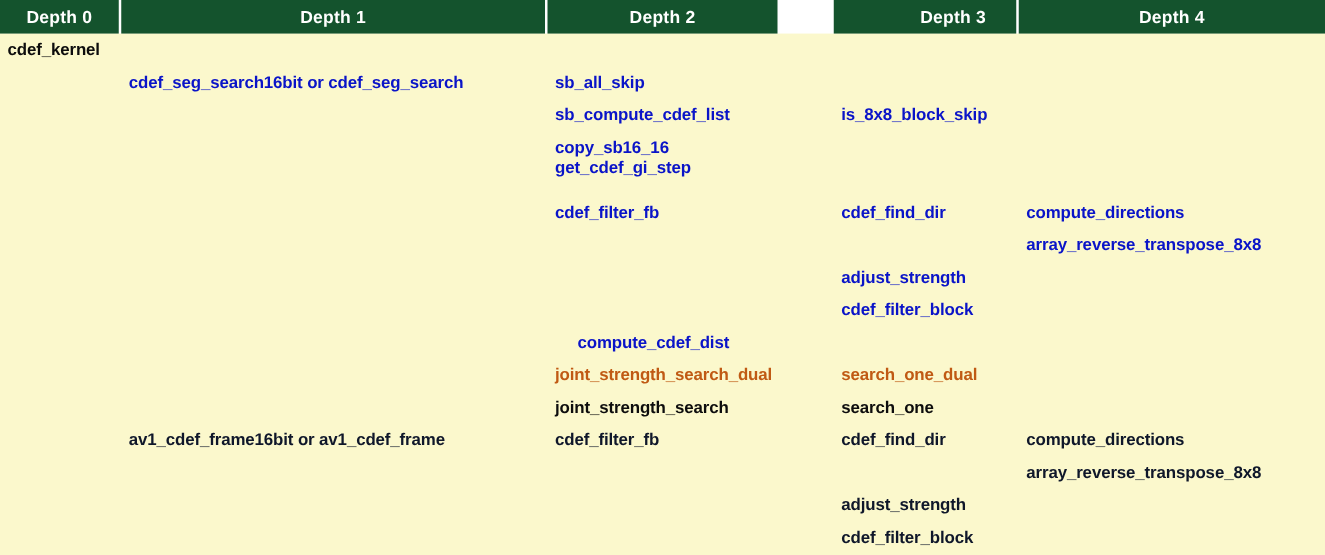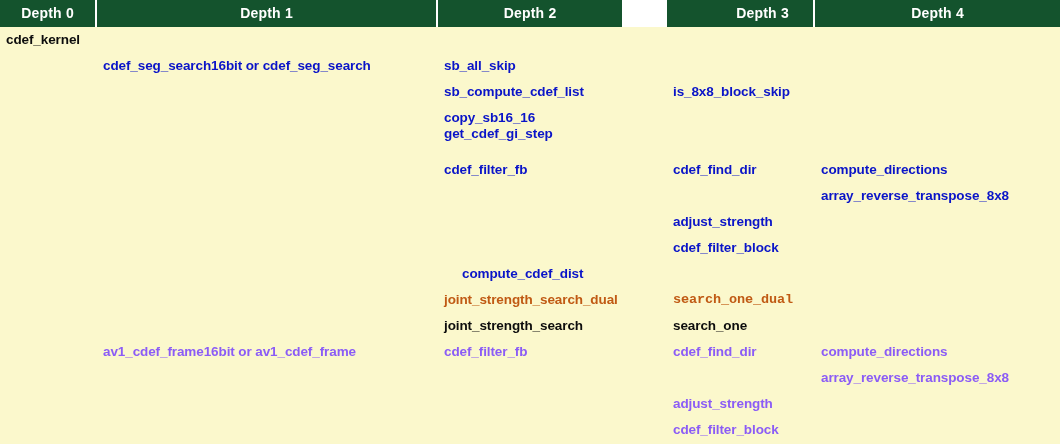--- a/index.html
+++ b/index.html
@@ -54,21 +54,21 @@
     position: absolute;
     font-size: 13.5px;
     font-weight: bold;
     line-height: 16px;
     white-space: nowrap;
     letter-spacing: -0.1px;
   }
   .c-blue  { color: #0a14c8; }
   .c-black { color: #0d0d0d; }
   .c-orange{ color: #c05a14; }
-  .c-green { color: #8b5cf6; }
+  .c-green { color: #0f172a; }
 </style>
 </head>
 <body>
 
 <div id="sheet">
 
   <div class="header-band">
     <div class="hcell" style="left:0px;width:95px;">Depth 0</div>
     <div class="hcell" style="left:97px;width:339px;">Depth 1</div>
     <div class="hcell" style="left:438px;width:184px;">Depth 2</div>
@@ -85,21 +85,21 @@
       <div class="cell c-blue" style="left: 444px; top: 83px;">copy_sb16_16</div>
       <div class="cell c-blue" style="left: 444px; top: 99px;">get_cdef_gi_step</div>
       <div class="cell c-blue" style="left: 444px; top: 135px;">cdef_filter_fb</div>
       <div class="cell c-blue" style="left: 673px; top: 135px;">cdef_find_dir</div>
       <div class="cell c-blue" style="left: 821px; top: 135px;">compute_directions</div>
       <div class="cell c-blue" style="left: 821px; top: 161px;">array_reverse_transpose_8x8</div>
       <div class="cell c-blue" style="left: 673px; top: 187px;">adjust_strength</div>
       <div class="cell c-blue" style="left: 673px; top: 213px;">cdef_filter_block</div>
       <div class="cell c-blue" style="left: 432px; top: 239px; margin-left: 30px;">compute_cdef_dist</div>
       <div class="cell c-orange" style="left: 444px; top: 265px;">joint_strength_search_dual</div>
-      <div class="cell c-orange" style="left: 673px; top: 265px; font-family: Liberation Mono, monospace;">search_one_dual</div>
+      <div class="cell c-orange" style="left: 673px; top: 265px;">search_one_dual</div>
       <div class="cell c-black" style="left: 444px; top: 291px;">joint_strength_search</div>
       <div class="cell c-black" style="left: 673px; top: 291px;">search_one</div>
       <div class="cell c-green" style="left: 103px; top: 317px;">av1_cdef_frame16bit or av1_cdef_frame</div>
       <div class="cell c-green" style="left: 444px; top: 317px;">cdef_filter_fb</div>
       <div class="cell c-green" style="left: 673px; top: 317px;">cdef_find_dir</div>
       <div class="cell c-green" style="left: 821px; top: 317px;">compute_directions</div>
       <div class="cell c-green" style="left: 821px; top: 343px;">array_reverse_transpose_8x8</div>
       <div class="cell c-green" style="left: 673px; top: 369px;">adjust_strength</div>
       <div class="cell c-green" style="left: 673px; top: 395px;">cdef_filter_block</div>
     </div>

